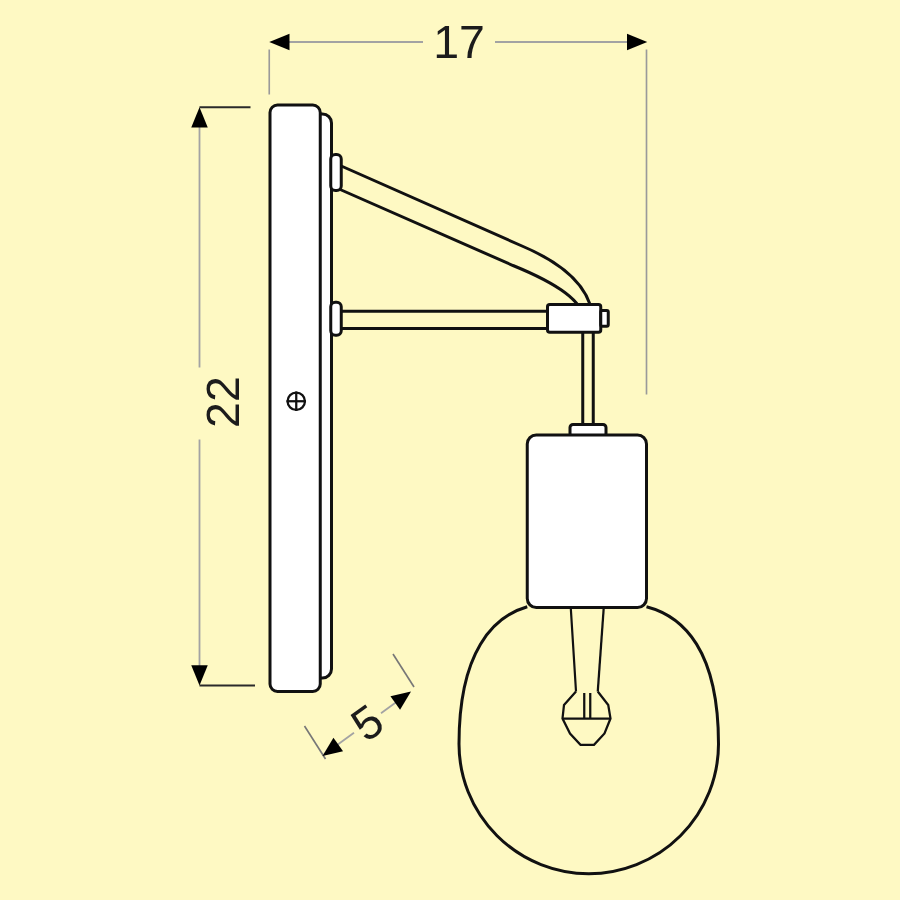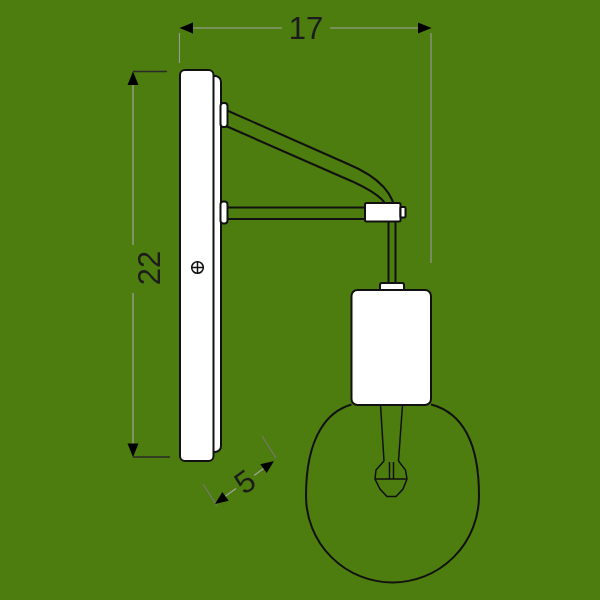--- a/index.html
+++ b/index.html
@@ -5,21 +5,21 @@
   html, body {
     margin: 0;
     padding: 0;
     background: #ffffff;
     font-family: "Liberation Sans", sans-serif;
   }
   .stage {
     position: relative;
     width: 600px;
     height: 600px;
-    background: #4d7c0f;
+    background: #fef9c3;
     overflow: hidden;
   }
   svg { display: block; }
   .dim-text {
     font-family: "Liberation Sans", sans-serif;
     font-size: 31px;
     fill: #1c1c1c;
   }
   .outline { stroke: #111111; stroke-width: 2; fill: none; }
   .outline-fill { stroke: #111111; stroke-width: 2; fill: #ffffff; }

